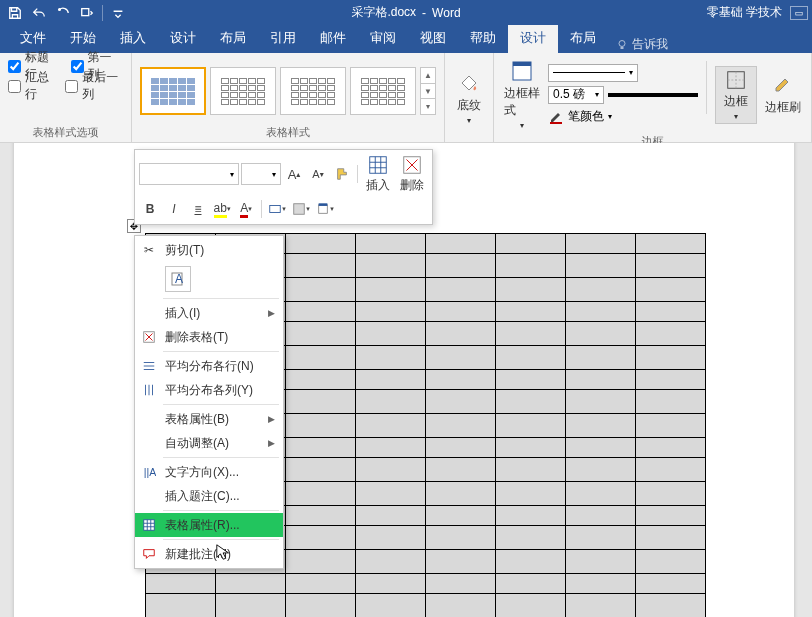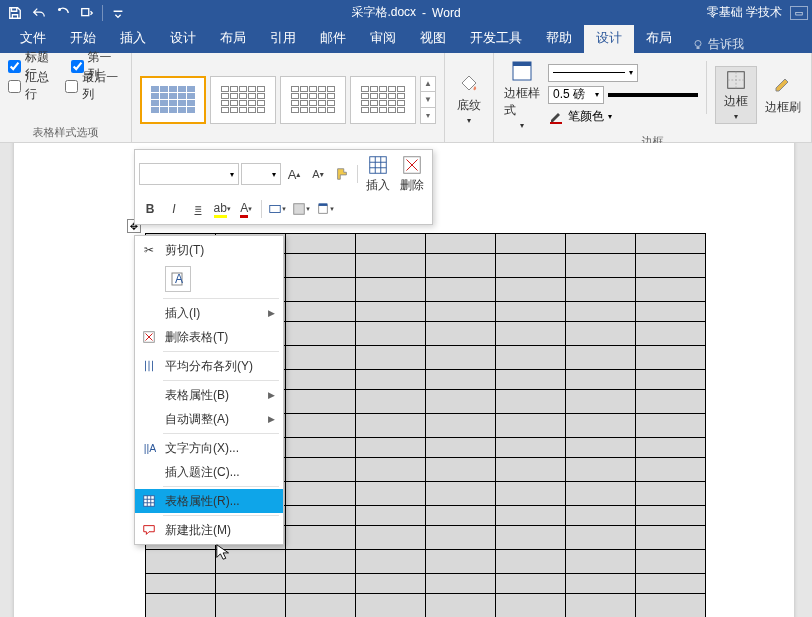--- a/index.html
+++ b/index.html
@@ -57,21 +57,21 @@
 .mt-biggrp{display:flex;flex-direction:column;align-items:center;gap:1px;padding:0 4px;font-size:11px;color:#333}
 .mt-biggrp svg{width:22px;height:22px}
 
 .tblwrap{position:absolute;left:145px;top:90px}
 .handle{position:absolute;left:-18px;top:-14px;width:14px;height:14px;border:1px solid #888;background:#fff;display:flex;align-items:center;justify-content:center;font-size:10px}
 table.doc{border-collapse:collapse}
 table.doc td{border:1px solid #000;width:70px;height:22px;background:#d9d9d9}
 
 .ctx{position:absolute;left:134px;top:92px;width:150px;background:#fff;border:1px solid #c6c6c6;box-shadow:2px 2px 6px rgba(0,0,0,.25);padding:2px 0}
 .ctx-item{height:24px;display:flex;align-items:center;padding:0 8px 0 30px;position:relative;font-size:12px;color:#333}
-.ctx-item.hover{background:#0ea5e9}
+.ctx-item.hover{background:#22c55e}
 .ctx-ico{position:absolute;left:6px;width:16px;height:16px;display:flex;align-items:center;justify-content:center}
 .ctx-arrow{margin-left:auto;font-size:9px;color:#666}
 .ctx-sep{height:1px;background:#e1e1e1;margin:2px 4px 2px 28px}
 .ctx-paste{height:34px;display:flex;align-items:center;padding-left:30px;gap:6px}
 .paste-opt{width:26px;height:26px;border:1px solid #c6c6c6;background:#fff;display:flex;align-items:center;justify-content:center;font-size:10px}
 .cursor{position:absolute;left:215px;top:400px;width:18px;height:18px;pointer-events:none}
 </style>
 </head>
 <body>
 
@@ -120,21 +120,20 @@
 <div class="tabbar">
   <div class="tab">文件</div>
   <div class="tab">开始</div>
   <div class="tab">插入</div>
   <div class="tab">设计</div>
   <div class="tab">布局</div>
   <div class="tab">引用</div>
   <div class="tab">邮件</div>
   <div class="tab">审阅</div>
   <div class="tab">视图</div>
-  <div class="tab">开发工具</div>
   <div class="tab">帮助</div>
   <div class="tab context active">设计</div>
   <div class="tab context">布局</div>
   <div class="tellme">
     <svg width="12" height="12" viewBox="0 0 16 16">
         <circle cx="8" cy="6" r="4" fill="none" stroke="#fff"></circle>
         <path d="M6 11h4v2H6z" fill="#fff"></path>
       </svg>
     <span>告诉我</span>
   </div>
@@ -267,20 +266,21 @@
               <span></span>
             </div>
           </div>
         <div class="gallery-more">
             <div>▲</div>
             <div>▼</div>
             <div>▾</div>
           </div>
       </div>
     </div>
+    <div class="group-label">表格样式</div>
   </div>
 
   <div class="group" style="padding:4px 4px 2px">
     <div class="group-body">
       <div class="big-btn">
         <svg viewBox="0 0 24 24">
             <path d="M5 12 12 5l7 7-7 7z" fill="#fff" stroke="#888"></path>
             <path d="M18 15c1 1 2 3 0 4s-2-2 0-4z" fill="#e86"></path>
           </svg>
         <span>底纹</span>
@@ -622,20 +622,30 @@
       <span class="ctx-ico">
           <svg width="14" height="14" viewBox="0 0 16 16">
             <rect x="2" y="2" width="12" height="12" fill="#fff" stroke="#888"></rect>
             <line x1="4" y1="4" x2="12" y2="12" stroke="#c00"></line>
             <line x1="12" y1="4" x2="4" y2="12" stroke="#c00"></line>
           </svg>
         </span>
       <span>删除表格(T)</span>
     </div>
     <div class="ctx-sep"></div>
+    <div class="ctx-item">
+      <span class="ctx-ico">
+          <svg width="14" height="14" viewBox="0 0 16 16">
+            <line x1="2" y1="4" x2="14" y2="4" stroke="#2b579a"></line>
+            <line x1="2" y1="8" x2="14" y2="8" stroke="#2b579a"></line>
+            <line x1="2" y1="12" x2="14" y2="12" stroke="#2b579a"></line>
+          </svg>
+        </span>
+      <span>平均分布各行(N)</span>
+    </div>
     <div class="ctx-item">
       <span class="ctx-ico">
           <svg width="14" height="14" viewBox="0 0 16 16">
             <line x1="4" y1="2" x2="4" y2="14" stroke="#2b579a"></line>
             <line x1="8" y1="2" x2="8" y2="14" stroke="#2b579a"></line>
             <line x1="12" y1="2" x2="12" y2="14" stroke="#2b579a"></line>
           </svg>
         </span>
       <span>平均分布各列(Y)</span>
     </div>

